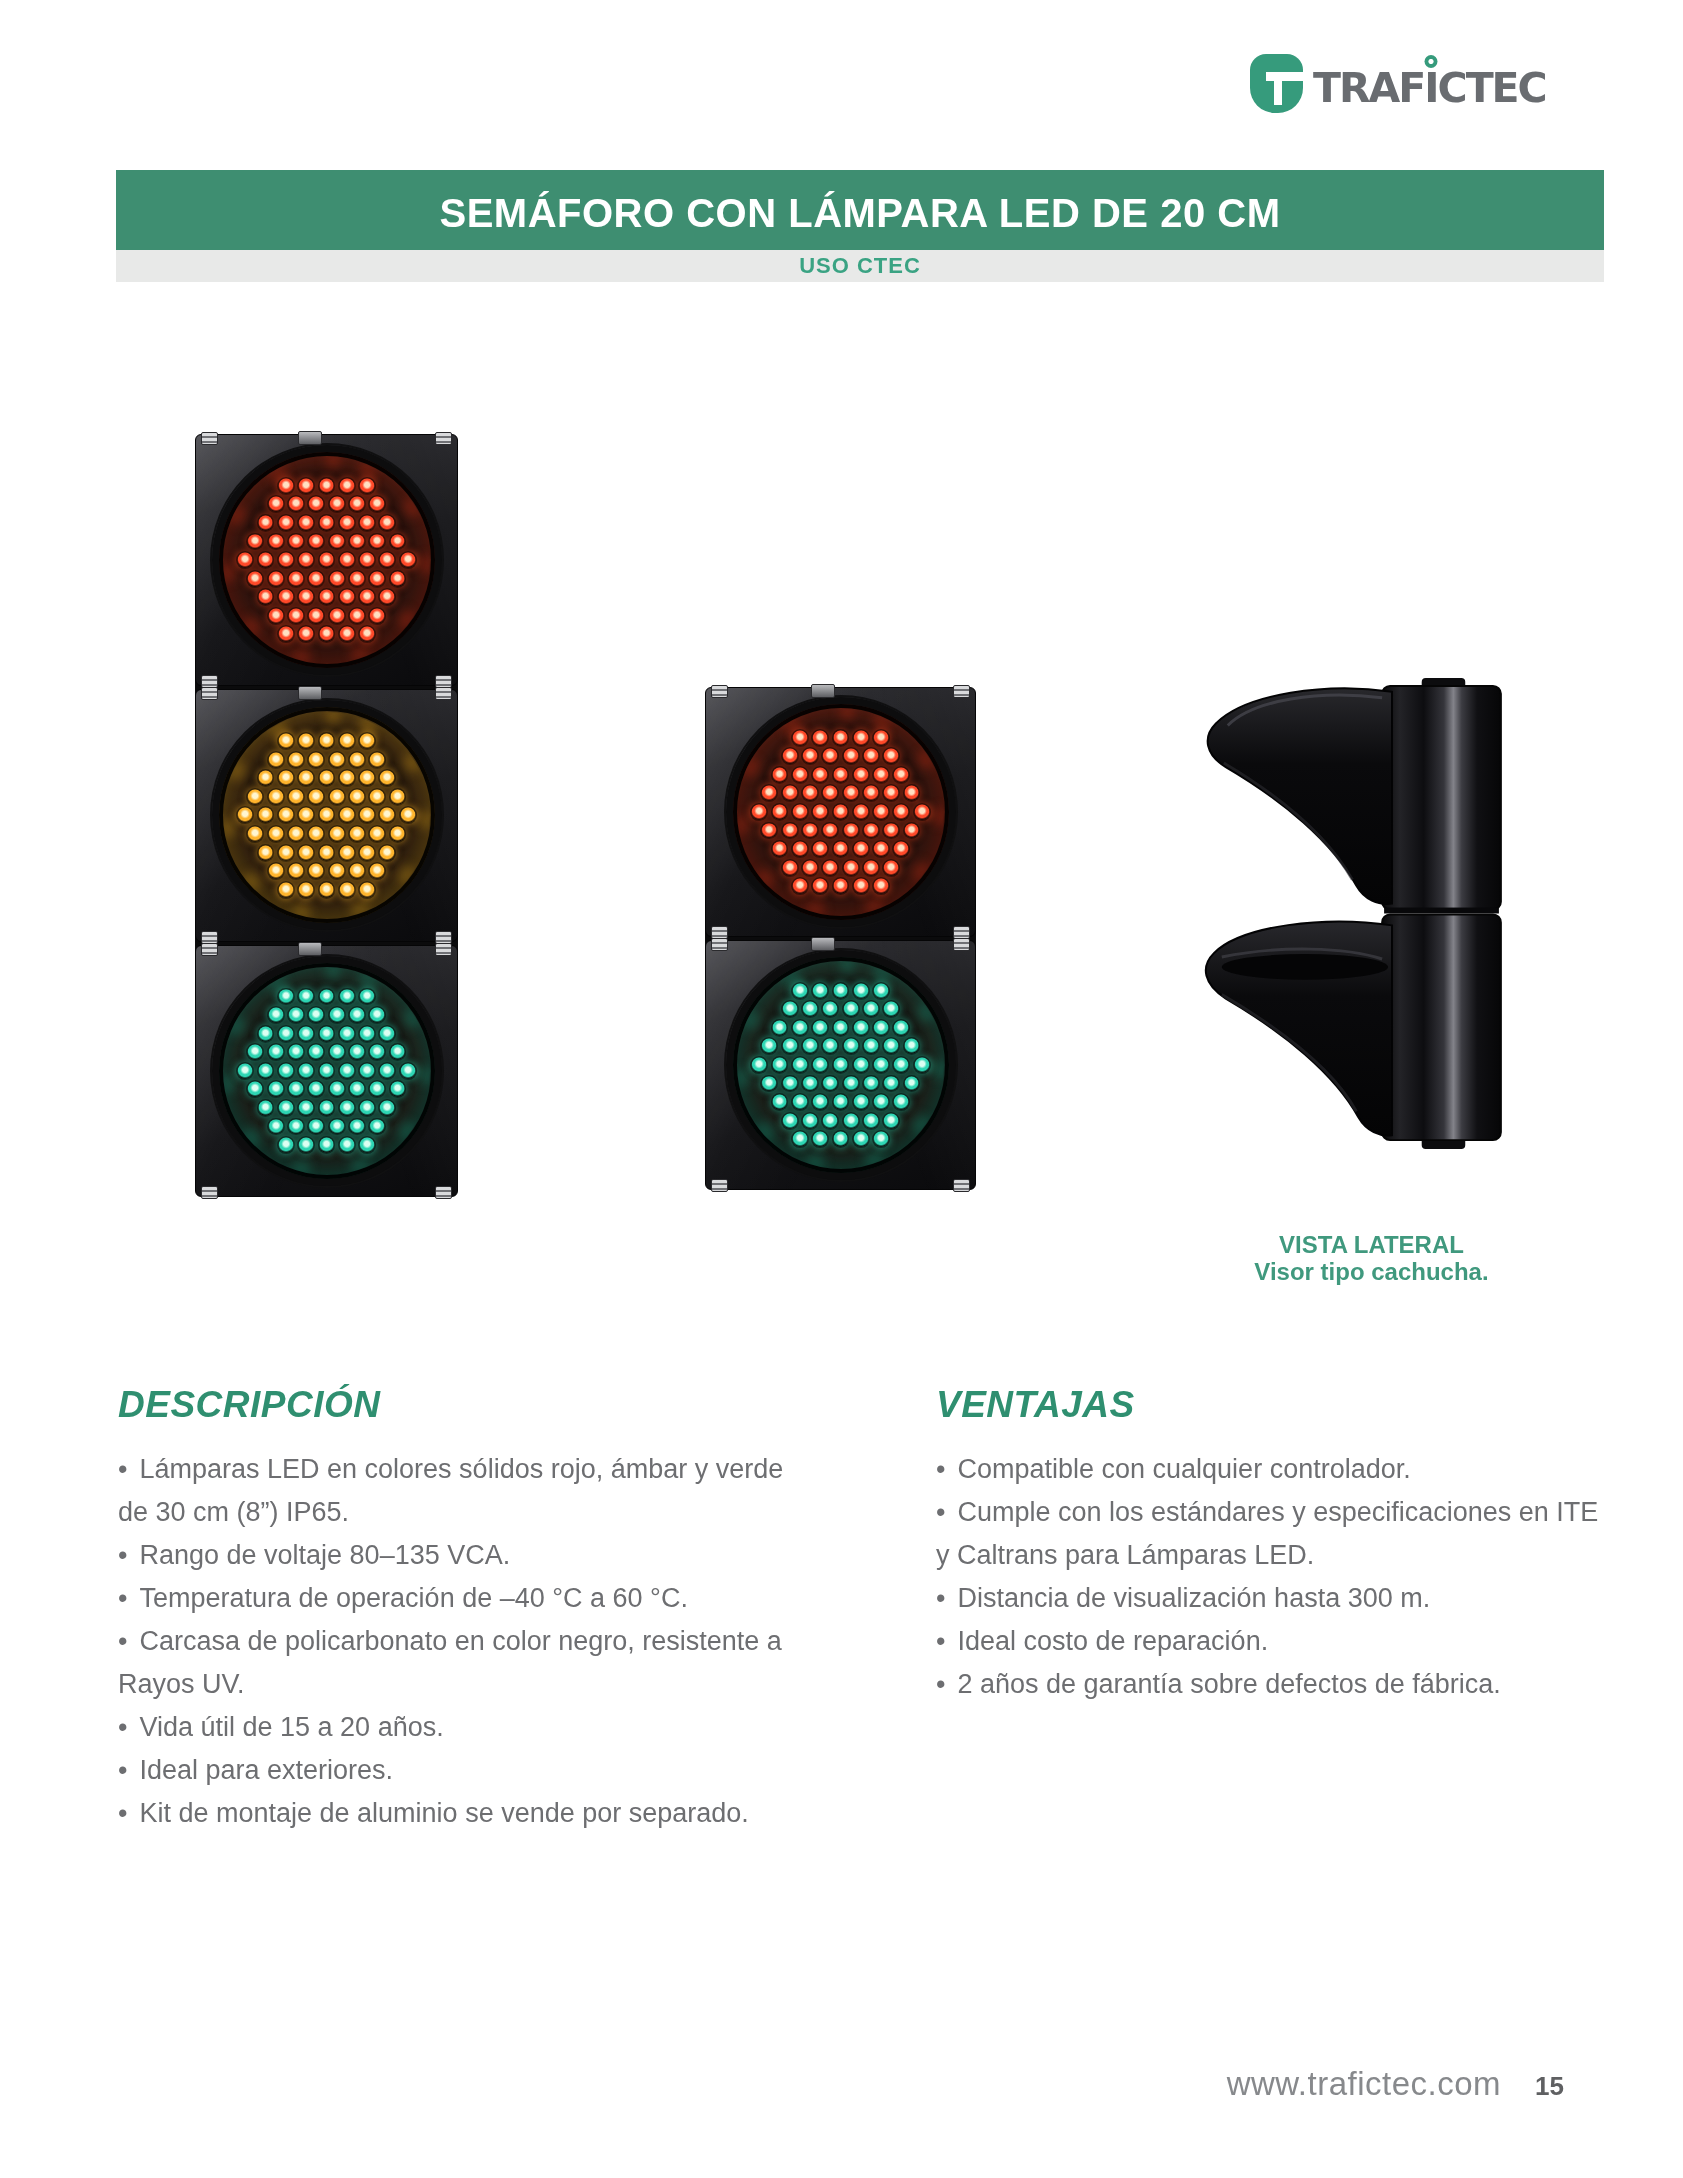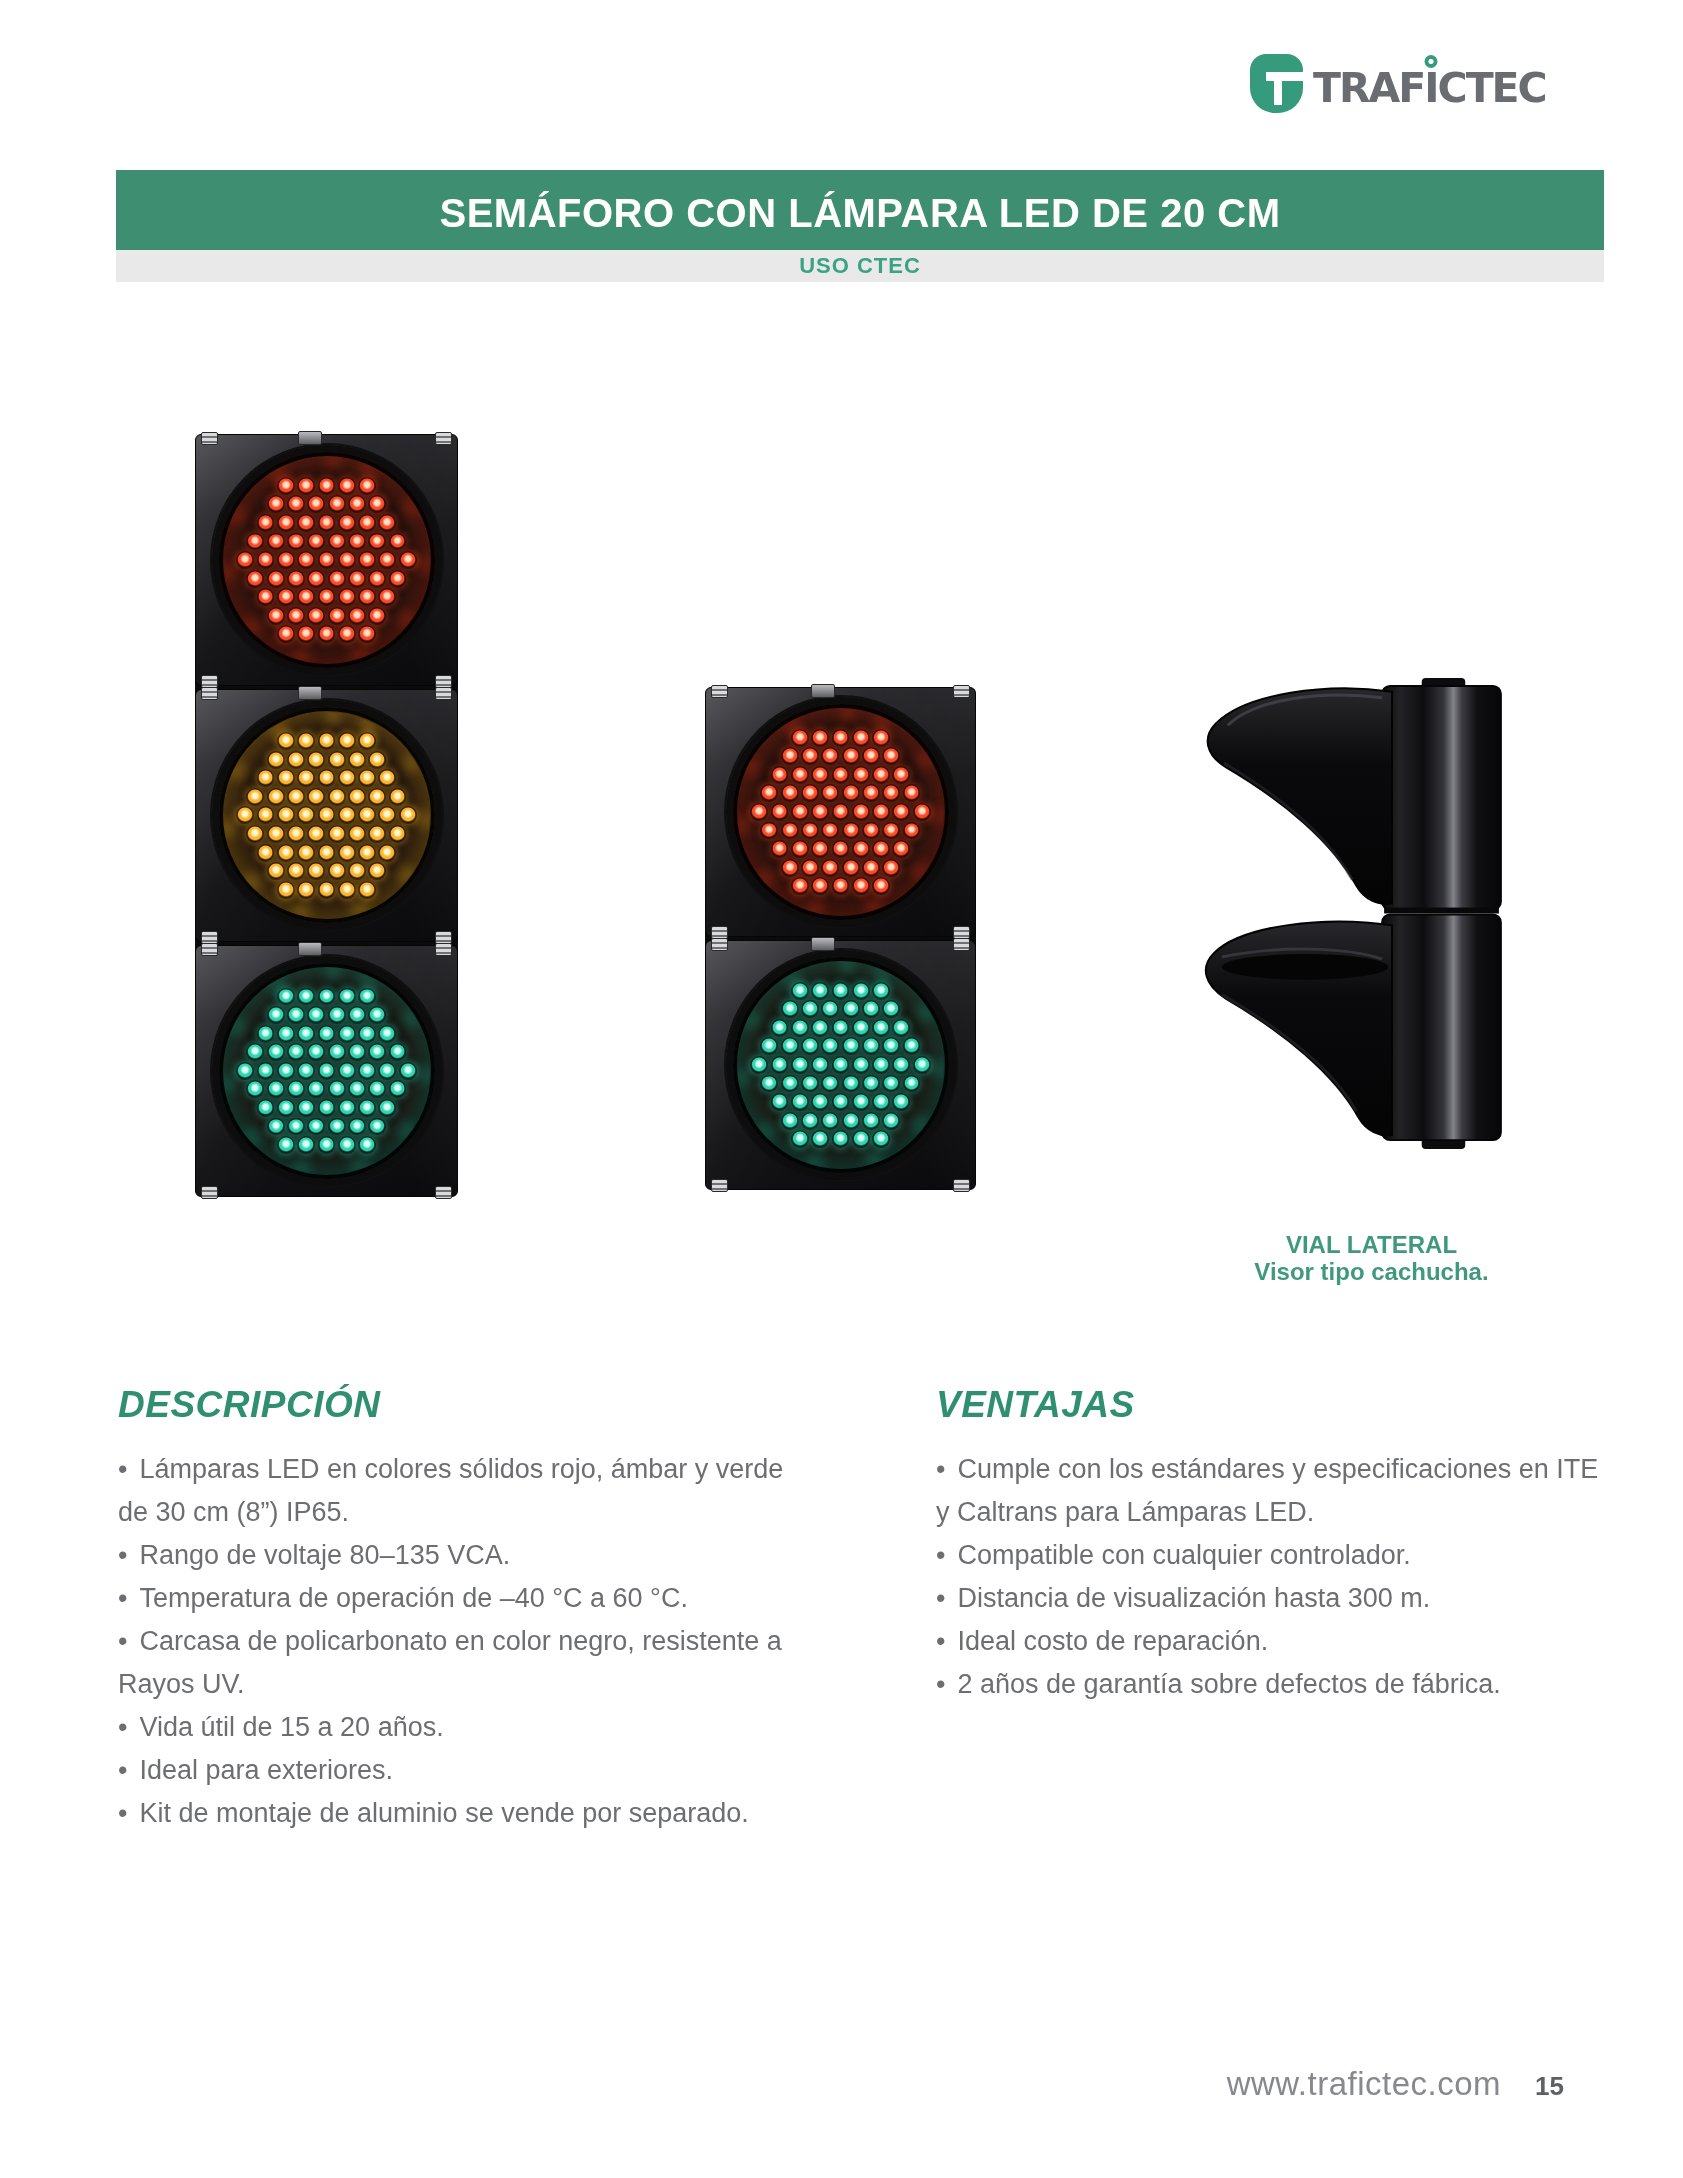--- a/index.html
+++ b/index.html
@@ -483,39 +483,39 @@
     <path d="M 206 16 C 140 6 58 18 28 48 C 14 62 18 80 38 92 C 96 126 146 168 170 212 C 178 226 192 232 206 230 Z" fill="url(#gVisor)" stroke="#030304" stroke-width="2"></path>
     <path d="M 196 22 C 132 14 66 24 40 50" fill="none" stroke="#45454c" stroke-width="3" opacity="0.8"></path>
     <path d="M 36 88 C 90 120 140 160 166 206" fill="none" stroke="#2c2c31" stroke-width="3" opacity="0.6"></path>
     <path d="M 206 252 C 138 242 54 252 26 280 C 12 294 16 312 38 326 C 96 360 148 402 172 446 C 180 460 194 466 206 464 Z" fill="url(#gVisor)" stroke="#030304" stroke-width="2"></path>
     <ellipse cx="118" cy="294" rx="84" ry="13" fill="#050506"></ellipse>
     <path d="M 34 284 C 92 272 160 274 196 286" fill="none" stroke="#3c3c42" stroke-width="3" opacity="0.8"></path>
     <path d="M 34 322 C 92 356 146 396 170 440" fill="none" stroke="#2c2c31" stroke-width="3" opacity="0.6"></path>
   </svg>
 
   <div class="side-caption">
-    <div>VIAL LATERAL</div>
+    <div>VISTA LATERAL</div>
     <div>Visor tipo cachucha.</div>
   </div>
 
   <div class="col-heading desc-heading">DESCRIPCIÓN</div>
   <div class="bullets desc-bullets">
       <div class="bullet">Lámparas LED en colores sólidos rojo, ámbar y verde de 30 cm (8”) IP65.</div>
       <div class="bullet">Rango de voltaje 80–135 VCA.</div>
       <div class="bullet">Temperatura de operación de –40 °C a 60 °C.</div>
       <div class="bullet">Carcasa de policarbonato en color negro, resistente a Rayos UV.</div>
       <div class="bullet">Vida útil de 15 a 20 años.</div>
       <div class="bullet">Ideal para exteriores.</div>
       <div class="bullet">Kit de montaje de aluminio se vende por separado.</div>
     </div>
 
   <div class="col-heading vent-heading">VENTAJAS</div>
   <div class="bullets vent-bullets">
+      <div class="bullet">Compatible con cualquier controlador.</div>
       <div class="bullet">Cumple con los estándares y especificaciones en ITE y Caltrans para Lámparas LED.</div>
-      <div class="bullet">Compatible con cualquier controlador.</div>
       <div class="bullet">Distancia de visualización hasta 300 m.</div>
       <div class="bullet">Ideal costo de reparación.</div>
       <div class="bullet">2 años de garantía sobre defectos de fábrica.</div>
     </div>
 
   <div class="footer">
     <span class="footer-url">www.trafictec.com</span>
     <span class="footer-page">15</span>
   </div>
 

